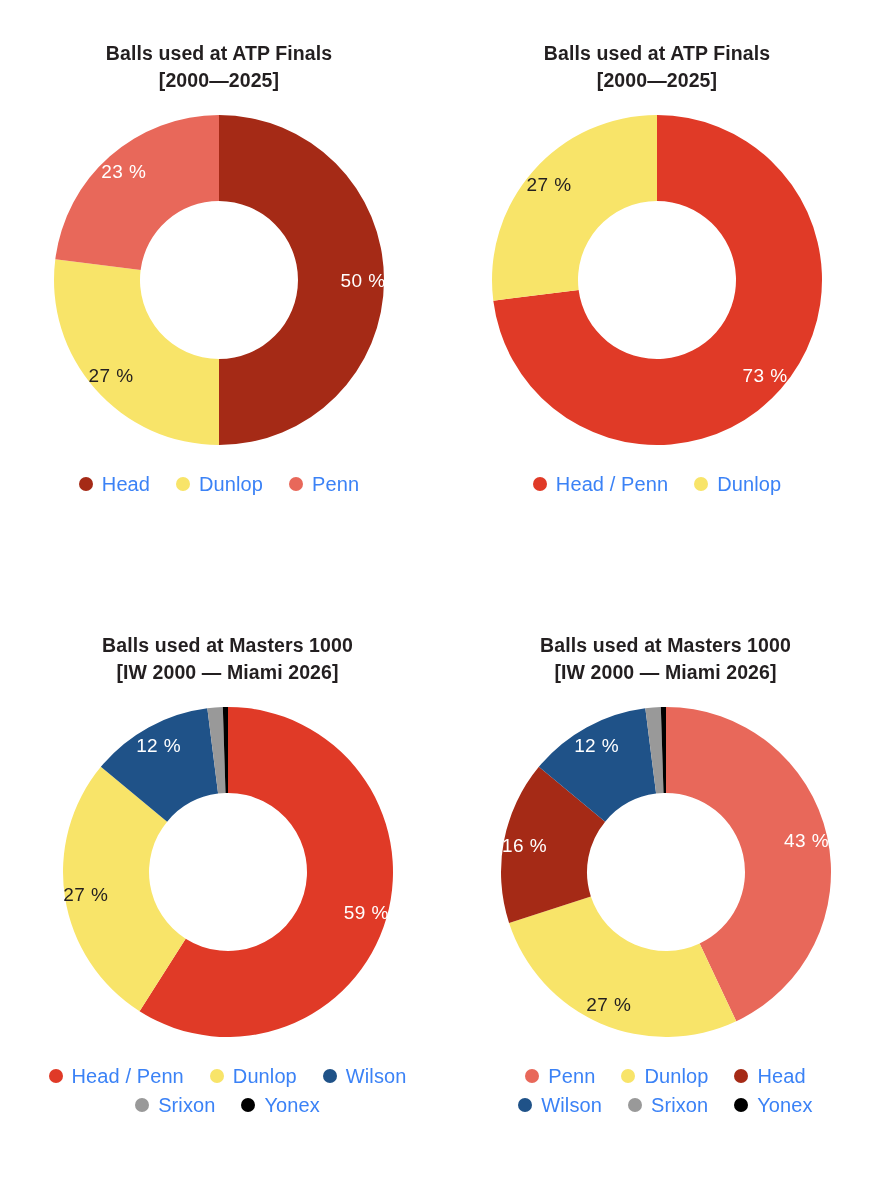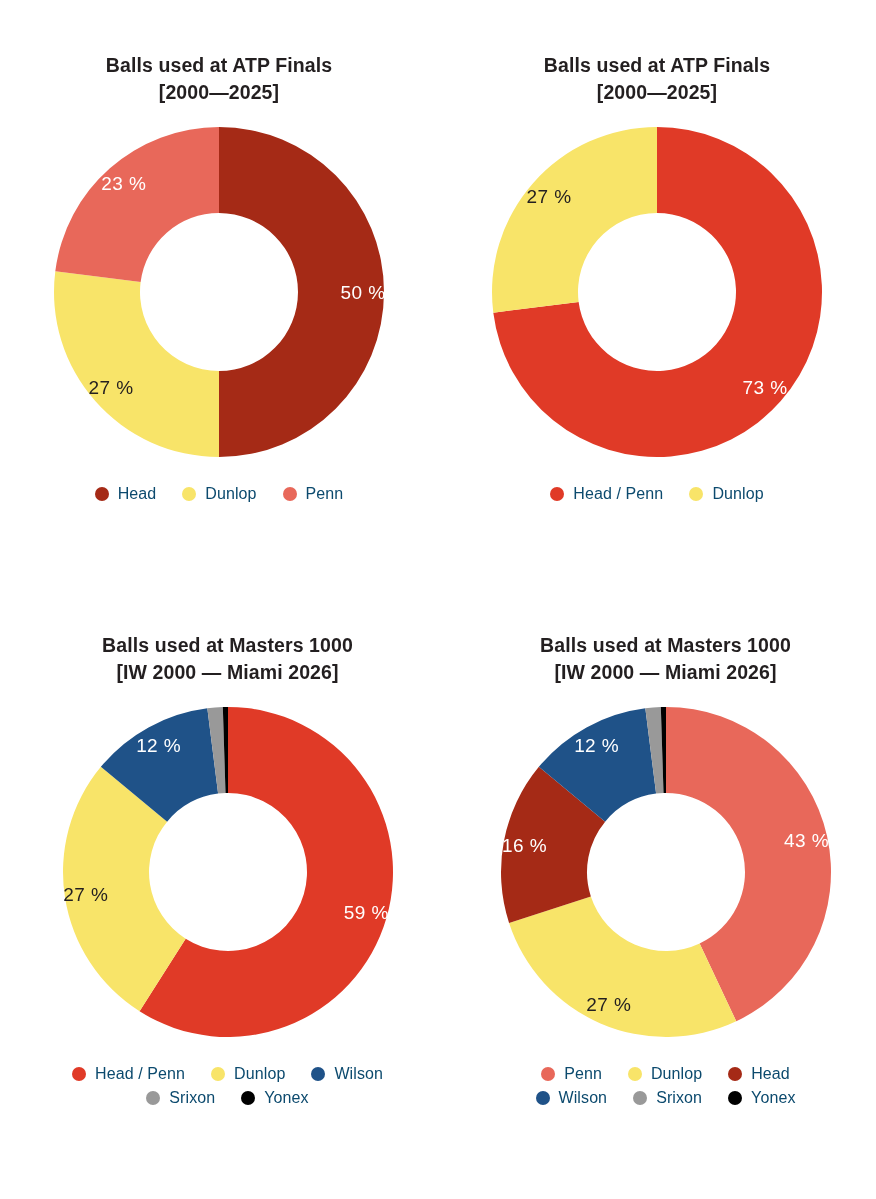--- a/index.html
+++ b/index.html
@@ -20,21 +20,21 @@
     display: grid;
     grid-template-columns: 438px 438px;
     grid-template-rows: 590px 600px;
   }
   .panel {
     position: relative;
     display: flex;
     flex-direction: column;
     align-items: center;
   }
-  .panel-top { padding-top: 52px; }
+  .panel-top { padding-top: 40px; }
   .panel-bottom { padding-top: 42px; padding-left: 17px; }
 
   .chart-title {
     text-align: center;
     font-size: 19.5px;
     font-weight: 600;
     line-height: 1.38;
     letter-spacing: 0.1px;
     color: #231f20;
     margin: 0;
@@ -76,23 +76,23 @@
     white-space: nowrap;
   }
   .legend-swatch {
     width: 14px;
     height: 14px;
     border-radius: 50%;
     margin-right: 9px;
     flex: none;
   }
   .legend-label {
-    font-size: 16px;
+    font-size: 20px;
     font-weight: 500;
-    color: #0c4a6e;
+    color: #3b82f6;
     letter-spacing: 0.1px;
   }
   .legend-narrow { max-width: 330px; }
 </style>
 </head>
 <body>
 
 <div class="grid">
 
   <div class="panel panel-top">

